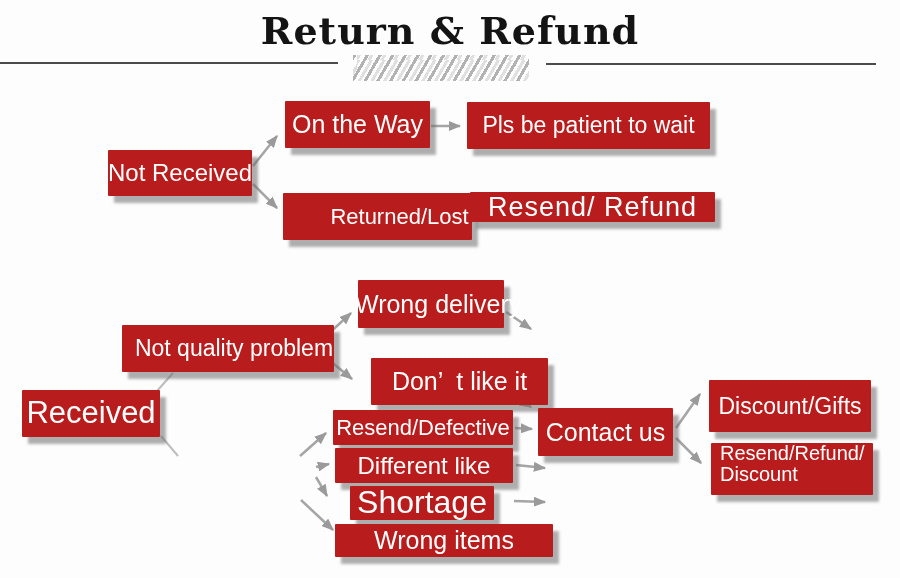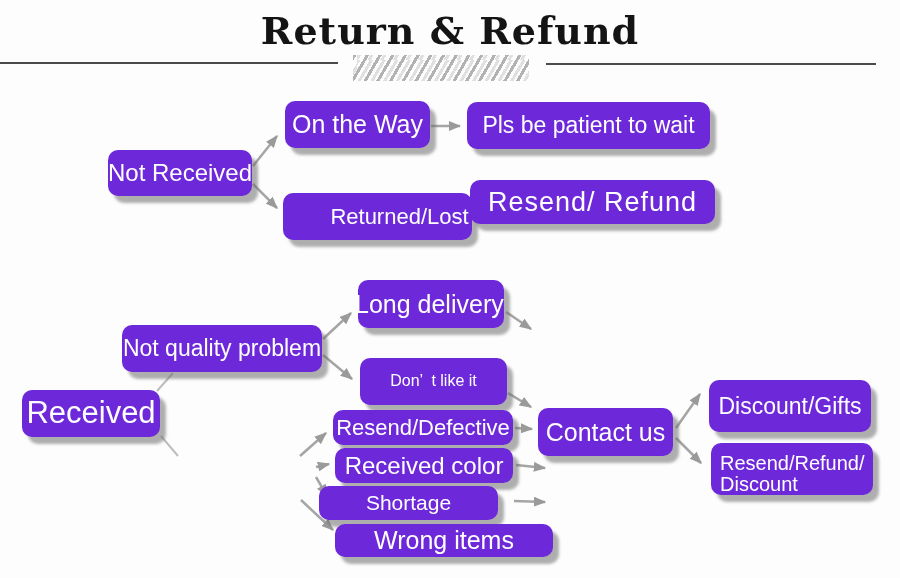--- a/index.html
+++ b/index.html
@@ -26,48 +26,48 @@
     position:absolute;left:353px;top:55px;width:176px;height:26px;
     background:
       repeating-linear-gradient(120deg, rgba(200,200,200,.55) 0 3px, transparent 3px 11px),
       repeating-linear-gradient(120deg, rgba(165,165,165,.85) 0 3px, transparent 3px 11px);
     background-position:4px 5px,0 0;
   }
 
   
   .node{
     position:absolute;
-    background:#6d28d9;
+    background:#b91c1c;
     color:#ffffff;
     display:flex;align-items:center;justify-content:center;
     box-shadow:6px 7px 3px rgba(110,110,110,.55);
-    border-radius:10px;
+    border-radius:1px;
     white-space:pre;
     line-height:1.05;
   }
   .node span{white-space:pre;}
 
   #n-not-received      {left:108px;top:150px;width:144px;height:46px;font-size:24px;}
   #n-on-the-way        {left:285px;top:101px;width:145px;height:47px;font-size:25px;}
   #n-pls-wait          {left:467px;top:102px;width:243px;height:47px;font-size:23px;}
   #n-returned-lost     {left:283px;top:193px;width:145px;height:47px;font-size:22px;padding-left:44px;}
-  #n-resend-refund     {left:470px;top:180px;width:245px;height:44px;font-size:27px;letter-spacing:1px;}
+  #n-resend-refund     {left:470px;top:192px;width:245px;height:30px;font-size:27px;letter-spacing:1px;}
   #n-received          {left:22px; top:390px;width:138px;height:47px;font-size:31px;}
-  #n-not-quality       {left:122px;top:325px;width:200px;height:47px;font-size:23px;}
+  #n-not-quality       {left:122px;top:325px;width:200px;height:47px;font-size:23px;padding-left:12px;}
   #n-long-delivery     {left:358px;top:280px;width:146px;height:48px;font-size:25px;justify-content:flex-start;text-indent:-3px;}
-  #n-dont-like-it      {left:360px;top:358px;width:147px;height:47px;font-size:16px;}
+  #n-dont-like-it      {left:371px;top:358px;width:177px;height:47px;font-size:25px;}
   #n-quality-problem   {left:124px;top:455px;width:190px;height:48px;font-size:25px;}
   #n-broken-defective  {left:333px;top:410px;width:180px;height:35px;font-size:22px;}
   #n-different-color   {left:335px;top:448px;width:178px;height:35px;font-size:24px;}
-  #n-shortage          {left:319px;top:486px;width:179px;height:34px;font-size:21px;}
+  #n-shortage          {left:350px;top:486px;width:144px;height:34px;font-size:32px;}
   #n-wrong-items       {left:335px;top:524px;width:218px;height:33px;font-size:25px;}
   #n-contact-us        {left:538px;top:408px;width:135px;height:48px;font-size:25px;}
   #n-discount-gifts    {left:709px;top:360px;width:162px;height:52px;font-size:23px;margin-top:20px;}
   #n-resend-discount   {left:711px;top:443px;width:162px;height:52px;font-size:20px;
-                        flex-direction:column;align-items:flex-start;justify-content:flex-end;
+                        flex-direction:column;align-items:flex-start;justify-content:flex-start;
                         padding-left:9px;width:153px;}
 
   svg.links{position:absolute;left:0;top:0;pointer-events:none;}
   .link{stroke:#a5a5a5;stroke-width:2.5;fill:none;}
   .plain{stroke:#bdbdbd;stroke-width:2;fill:none;}
 </style>
 </head>
 <body>
 
 <div class="stage">
@@ -120,30 +120,30 @@
   <div class="node" id="n-resend-refund">
     <span>Resend/ Refund</span>
   </div>
   <div class="node" id="n-received">
     <span>Received</span>
   </div>
   <div class="node" id="n-not-quality">
     <span>Not quality problem</span>
   </div>
   <div class="node" id="n-long-delivery">
-    <span>Long delivery</span>
+    <span>Wrong delivery</span>
   </div>
   <div class="node" id="n-dont-like-it">
     <span>Don’  t like it</span>
   </div>
   <div class="node" id="n-broken-defective">
     <span>Resend/Defective</span>
   </div>
   <div class="node" id="n-different-color">
-    <span>Received color</span>
+    <span>Different like</span>
   </div>
   <div class="node" id="n-shortage">
     <span>Shortage</span>
   </div>
   <div class="node" id="n-wrong-items">
     <span>Wrong items</span>
   </div>
   <div class="node" id="n-contact-us">
     <span>Contact us</span>
   </div>

